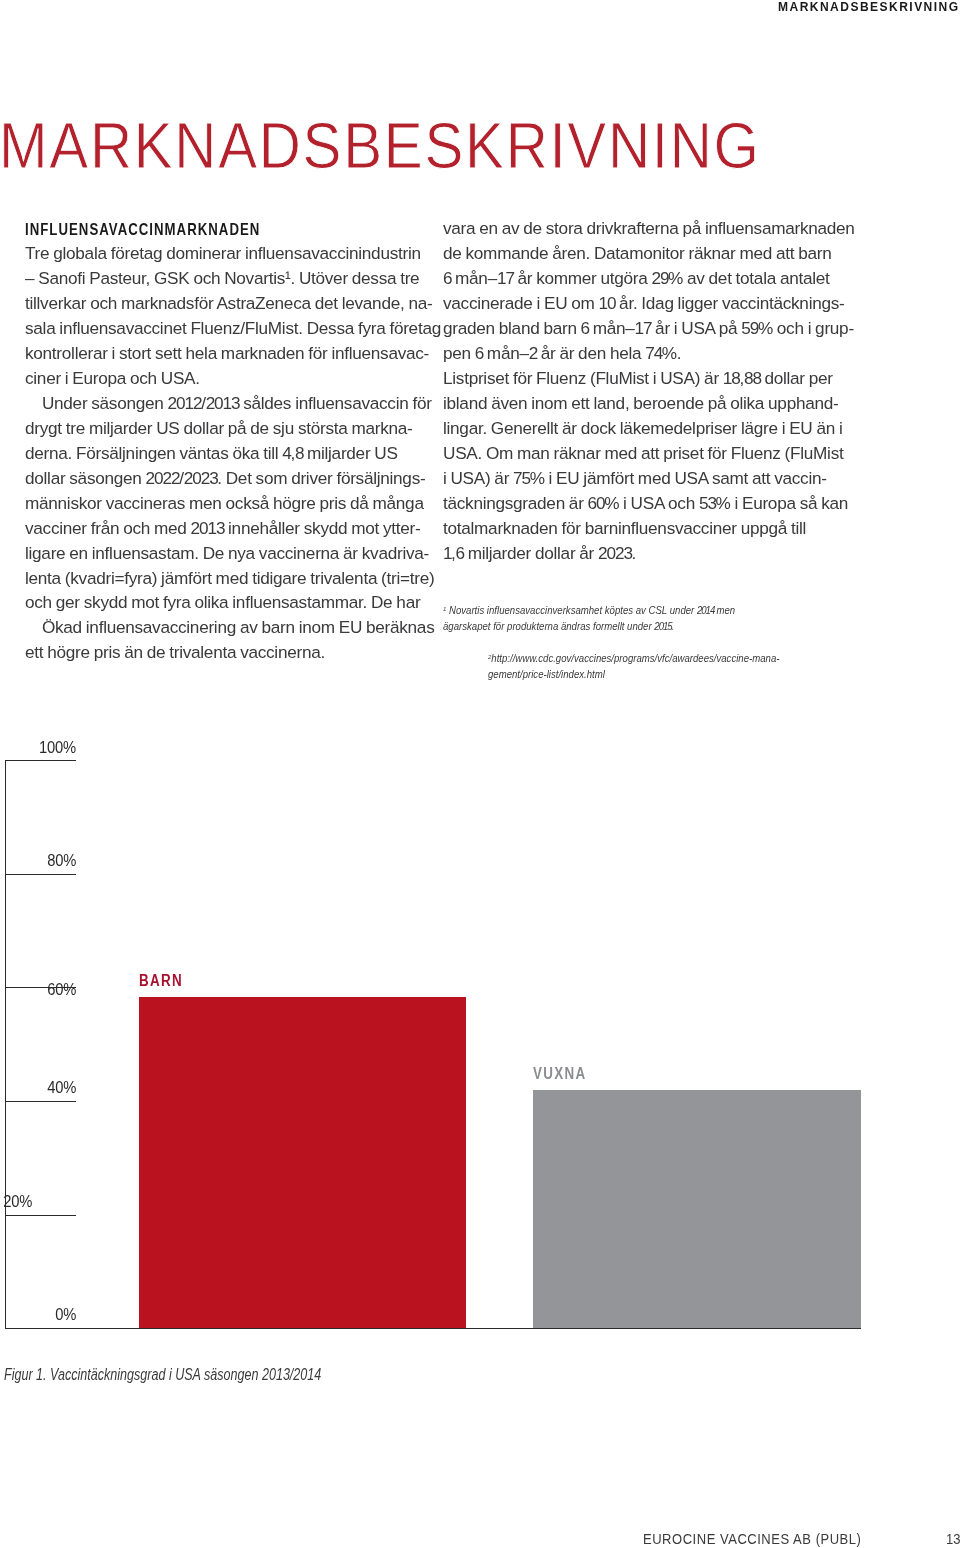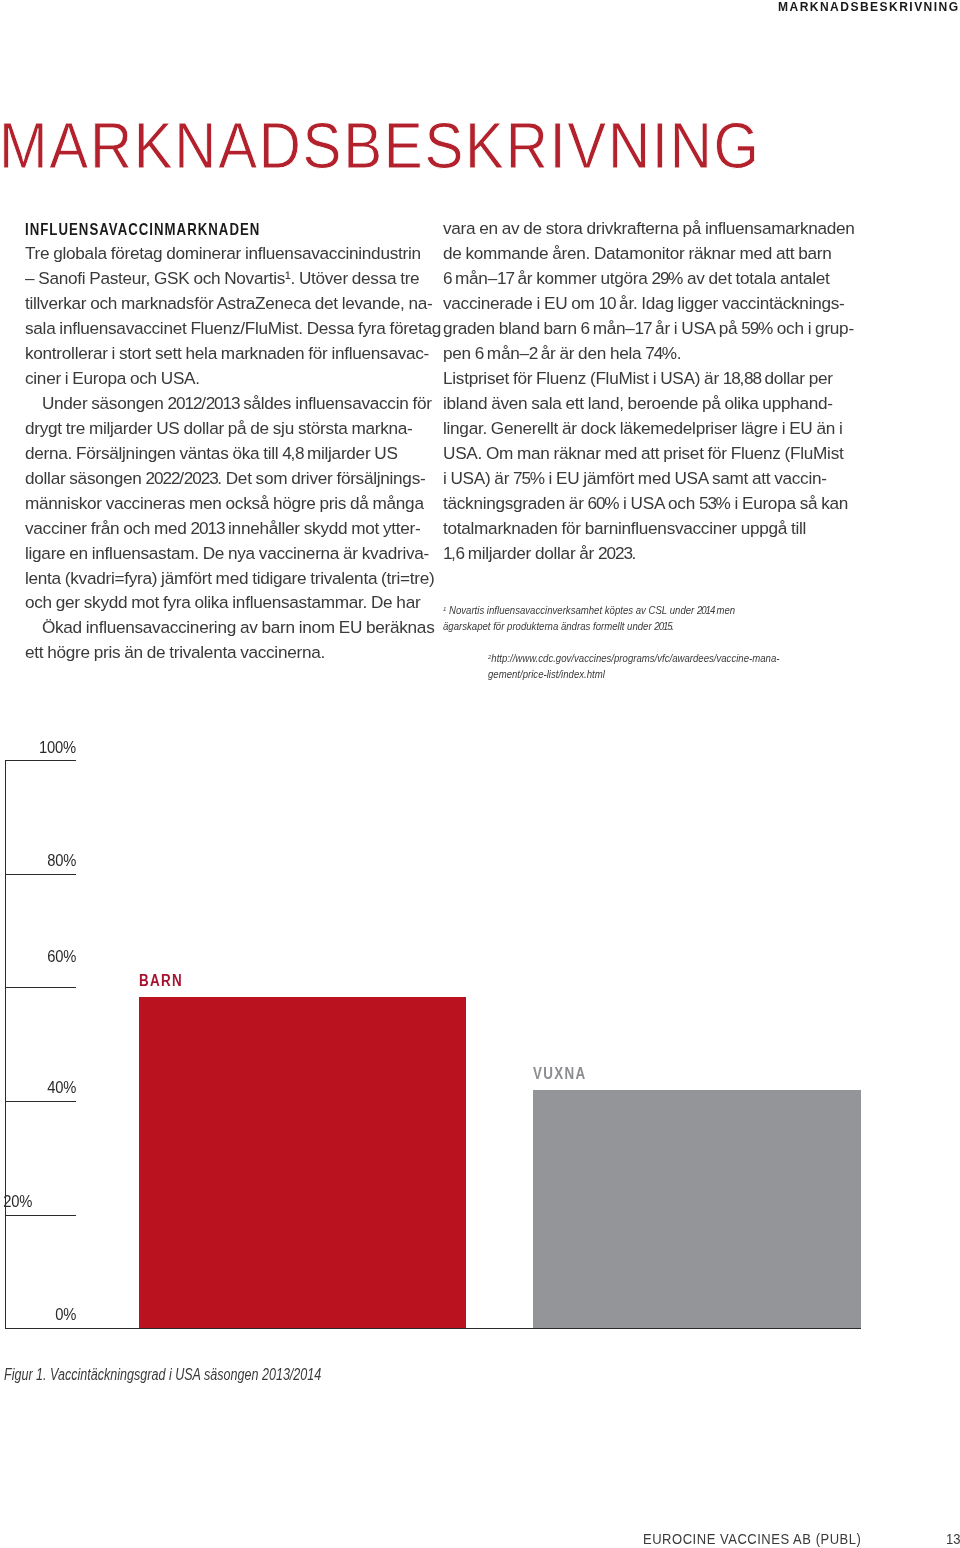--- a/index.html
+++ b/index.html
@@ -105,21 +105,21 @@
 
   <div class="col col-right">
     <div class="lines">
         <div class="tline">vara en av de stora drivkrafterna på influensamarknaden</div>
         <div class="tline">de kommande åren. Datamonitor räknar med att barn</div>
         <div class="tline"><span class="num">6</span> mån–<span class="num">17</span> år kommer utgöra <span class="num">29</span>% av det totala antalet</div>
         <div class="tline">vaccinerade i EU om <span class="num">10</span> år. Idag ligger vaccintäcknings-</div>
         <div class="tline">graden bland barn <span class="num">6</span> mån–<span class="num">17</span> år i USA på <span class="num">59</span>% och i grup-</div>
         <div class="tline">pen <span class="num">6</span> mån–<span class="num">2</span> år är den hela <span class="num">74</span>%.</div>
         <div class="tline">Listpriset för Fluenz (FluMist i USA) är <span class="num">18</span>,<span class="num">88</span> dollar per</div>
-        <div class="tline">ibland även sala ett land, beroende på olika upphand-</div>
+        <div class="tline">ibland även inom ett land, beroende på olika upphand-</div>
         <div class="tline">lingar. Generellt är dock läkemedelpriser lägre i EU än i</div>
         <div class="tline">USA. Om man räknar med att priset för Fluenz (FluMist</div>
         <div class="tline">i USA) är <span class="num">75</span>% i EU jämfört med USA samt att vaccin-</div>
         <div class="tline">täckningsgraden är <span class="num">60</span>% i USA och <span class="num">53</span>% i Europa så kan</div>
         <div class="tline">totalmarknaden för barninfluensvacciner uppgå till</div>
         <div class="tline"><span class="num">1</span>,<span class="num">6</span> miljarder dollar år <span class="num">2023</span>.</div>
       </div>
   </div>
 
   <div class="footnotes">
@@ -137,21 +137,21 @@
     </div>
   </div>
 
   <div class="chart" id="chart">
       <div class="axis-line" style="left: 5px; top: 30.2px; width: 1px; height: 568.9px;"></div>
       <div class="axis-line" style="left: 5px; top: 30.2px; width: 71px; height: 1px;"></div>
       <div style="position: absolute; left: 0px; width: 76px; top: 7.5px; text-align: right;"><span class="tick-label" style="position: static; display: inline-block;">100%</span></div>
       <div class="axis-line" style="left: 5px; top: 143.78px; width: 71px; height: 1px;"></div>
       <div style="position: absolute; left: 0px; width: 76px; top: 121.08px; text-align: right;"><span class="tick-label" style="position: static; display: inline-block;">80%</span></div>
       <div class="axis-line" style="left: 5px; top: 257.36px; width: 71px; height: 1px;"></div>
-      <div style="position: absolute; left: 0px; width: 76px; top: 217px; text-align: right;"><span class="tick-label" style="position: static; display: inline-block;">60%</span></div>
+      <div style="position: absolute; left: 0px; width: 76px; top: 250px; text-align: right;"><span class="tick-label" style="position: static; display: inline-block;">60%</span></div>
       <div class="axis-line" style="left: 5px; top: 370.94px; width: 71px; height: 1px;"></div>
       <div style="position: absolute; left: 0px; width: 76px; top: 348.24px; text-align: right;"><span class="tick-label" style="position: static; display: inline-block;">40%</span></div>
       <div class="axis-line" style="left: 5px; top: 484.52px; width: 71px; height: 1px;"></div>
       <div style="position: absolute; left: 0px; width: 76px; top: 461.82px; text-align: left;"><span class="tick-label" style="position: static; display: inline-block;">20%</span></div>
       <div style="position: absolute; left: 0px; width: 76px; top: 575.4px; text-align: right;"><span class="tick-label" style="position: static; display: inline-block;">0%</span></div>
       <div class="bar" style="left: 139px; top: 267.014px; width: 327px; height: 331.086px; background: rgb(186, 19, 31);"></div>
       <div class="bar-label" style="left: 138.5px; top: 242.014px; color: rgb(168, 18, 48);">BARN</div>
       <div class="bar" style="left: 533px; top: 359.582px; width: 328px; height: 238.518px; background: rgb(147, 149, 153);"></div>
       <div class="bar-label" style="left: 532.5px; top: 334.582px; color: rgb(139, 141, 144);">VUXNA</div>
       <div class="axis-line" style="left: 5px; top: 598.1px; width: 856px; height: 1.2px;"></div>

